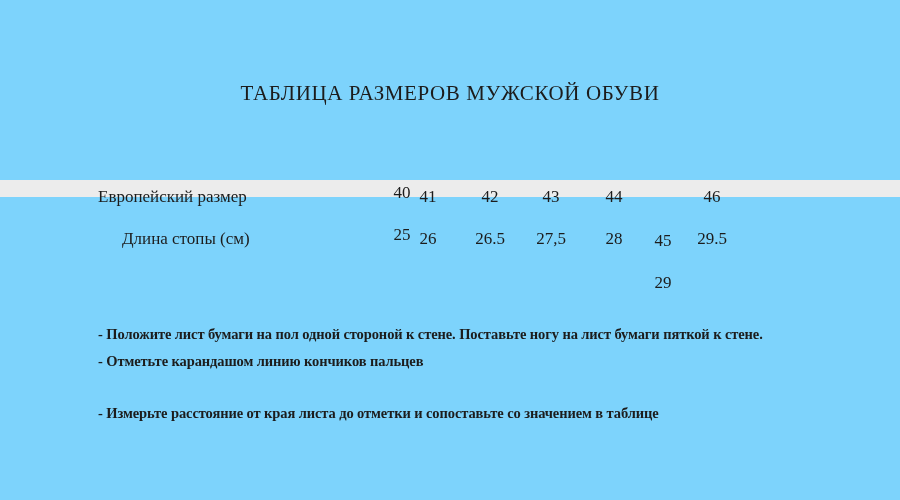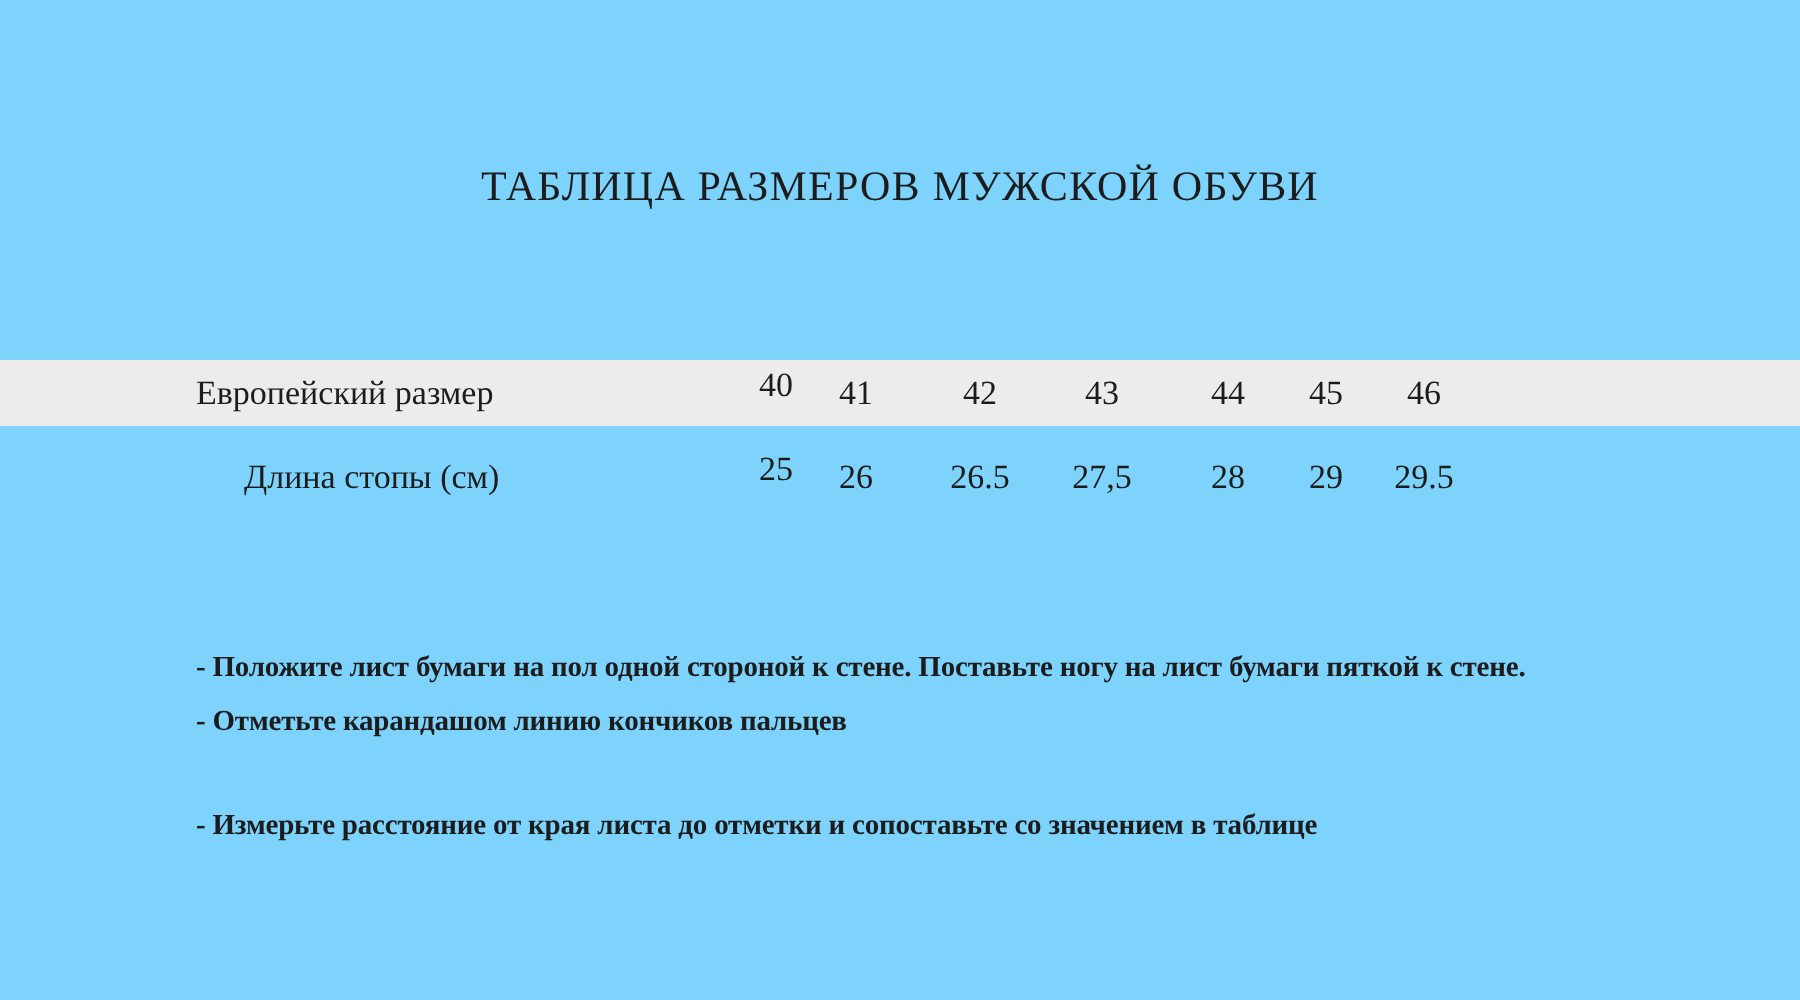--- a/index.html
+++ b/index.html
@@ -27,21 +27,21 @@
     font-weight: 400;
     letter-spacing: 0.6px;
     line-height: 24px;
     white-space: nowrap;
   }
   
   .trow {
     position: absolute;
     left: 0;
     width: 100%;
-    height: 33px;
+    height: 17px;
     text-align: right;
   }
   .trow.row-euro {
     top: 180px;
     background: #ececec;
   }
   .trow.row-foot {
     top: 222px;
     background: transparent;
     padding-left: 13px;
@@ -56,27 +56,27 @@
   .row-euro .tlabel { left: 98px; }
   .row-foot .tlabel { left: 122px; }
   .num {
     position: absolute;
     top: 0;
     line-height: 33px;
     font-size: 17px;
     transform: translateX(-50%);
     white-space: nowrap;
   }
-  .num.lead { top: -4px; }   
+  .num.lead { top: -4px; margin-left: 14px; }   
   .c0 { left: 388px; }
   .c1 { left: 428px; }
   .c2 { left: 490px; }
   .c3 { left: 551px; }
   .c4 { left: 614px; }
-  .c5 { left: 663px; }
+  .c5 { left: 663px; margin-top: 44px; }
   .c6 { left: 712px; }
   
   .instr {
     position: absolute;
     left: 98px;
     margin: 0;
     font-size: 14.5px;
     font-weight: 700;
     letter-spacing: -0.1px;
     line-height: 18px;

